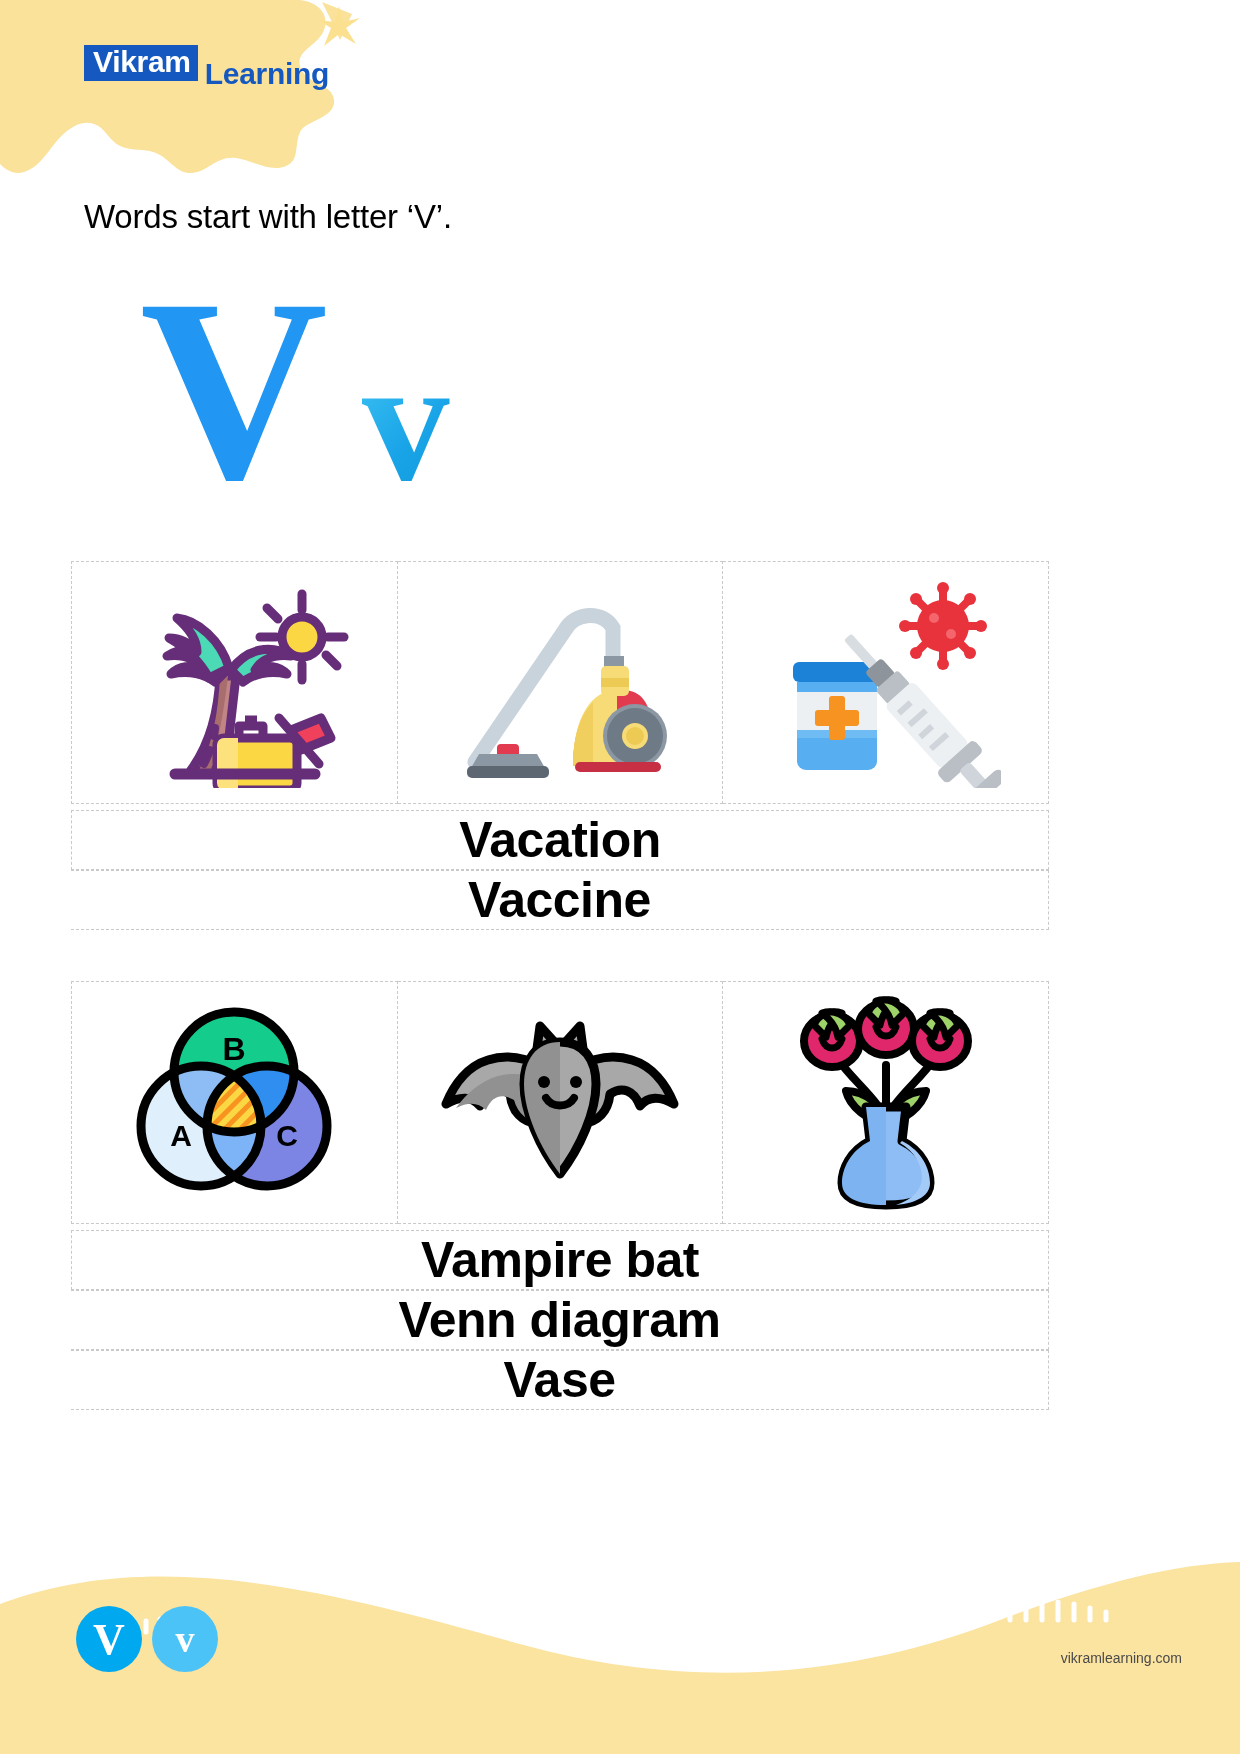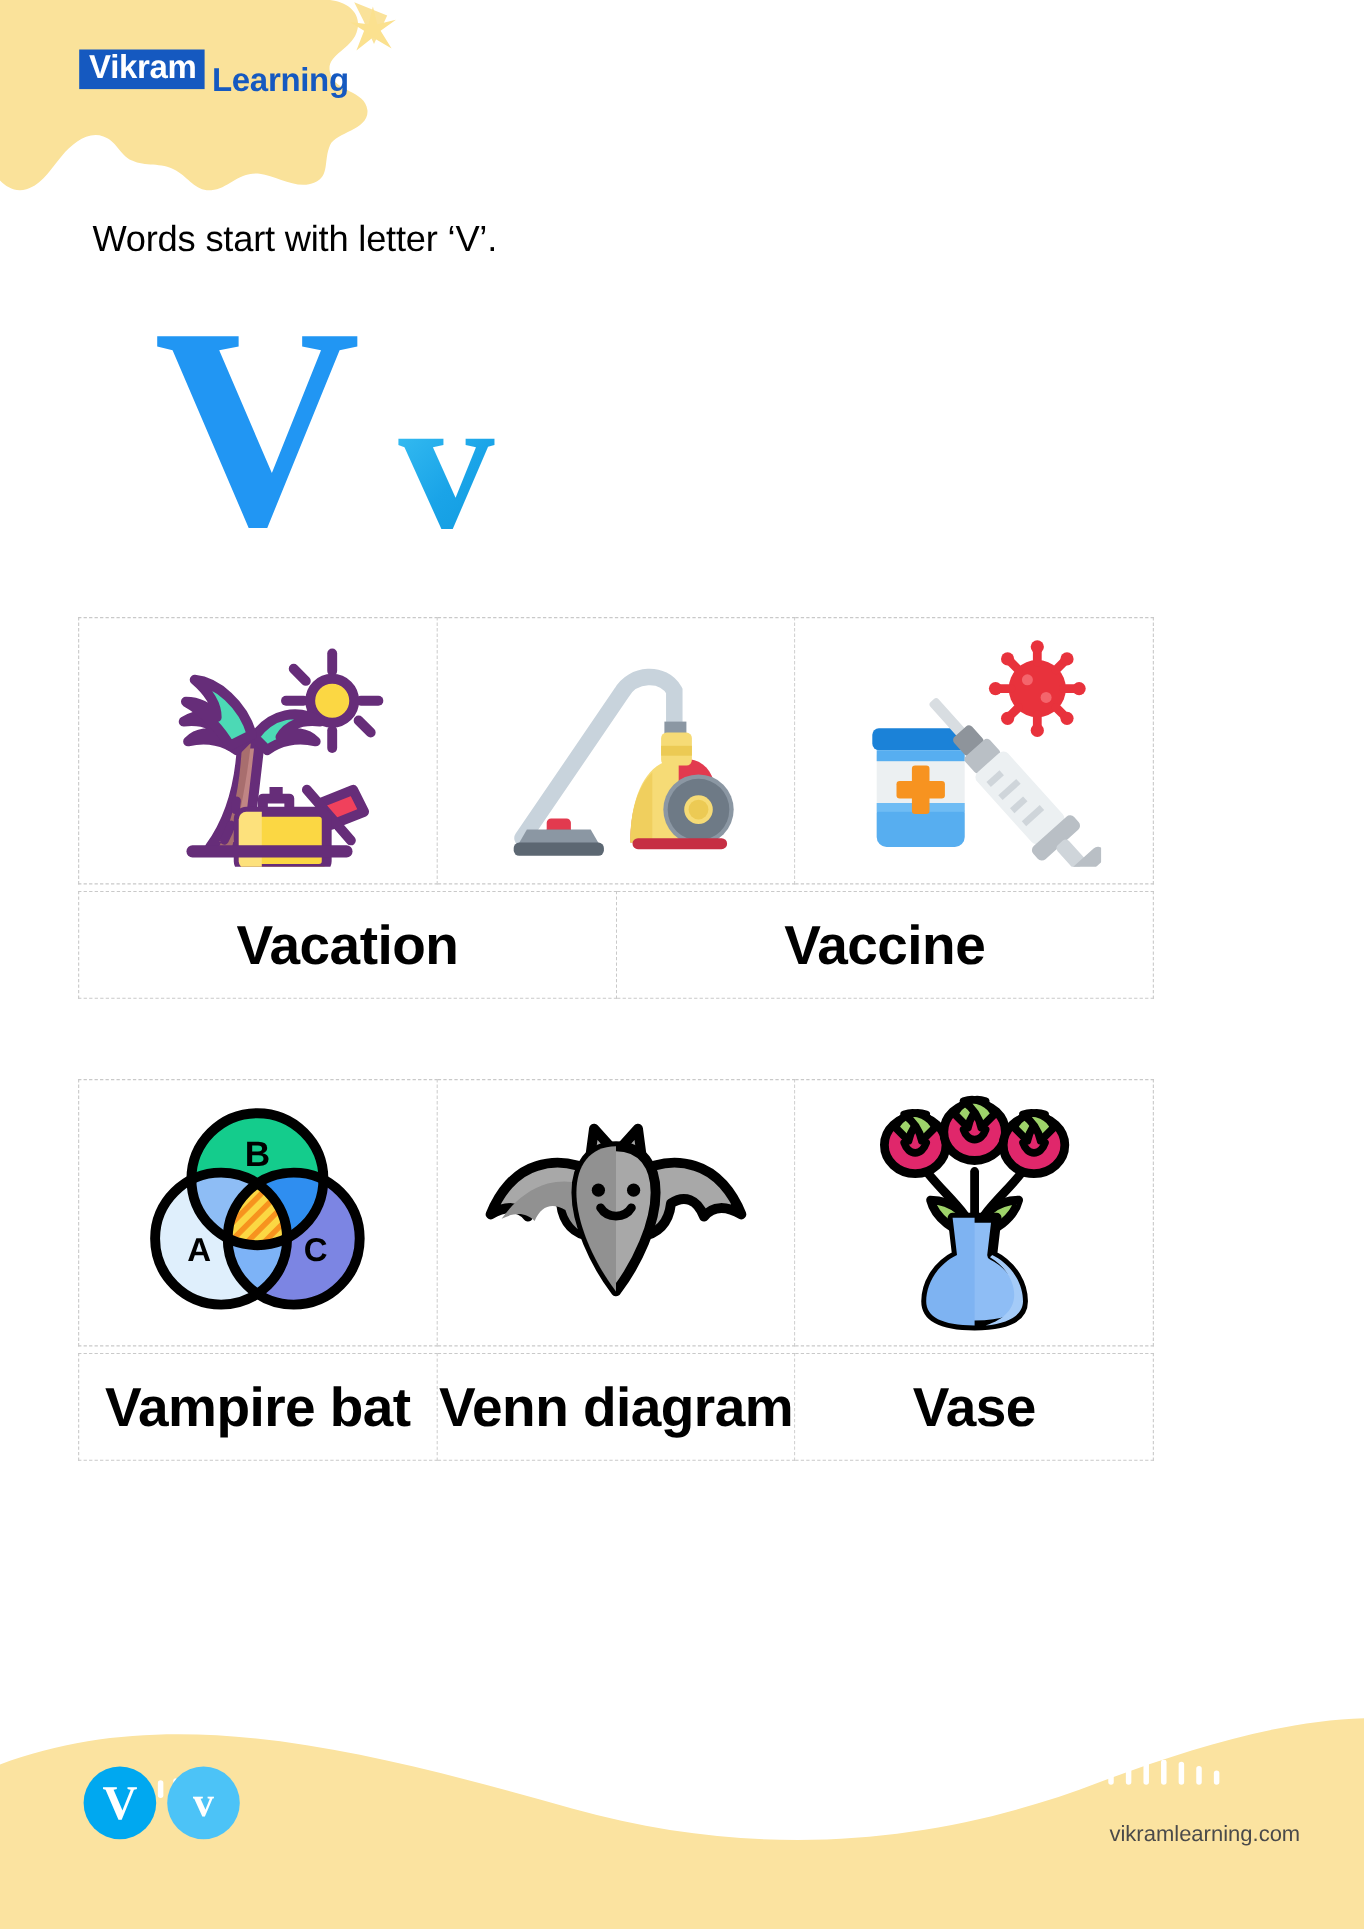--- a/index.html
+++ b/index.html
@@ -13,21 +13,21 @@
 
   
   .header {
     position: absolute;
     top: 0; left: 0;
     width: 1240px; height: 175px;
   }
   .header-blob { position: absolute; top: 0; left: 0; }
   .logo-wrap {
     position: absolute;
-    top: 42px; left: 72px;
+    top: 42px; left: 84px;
     display: flex;
     align-items: center;
     height: 42px;
     justify-content: center;
   }
   .logo-vikram {
     background: #1559c0;
     color: #ffffff;
     font-size: 30px;
     font-weight: bold;
@@ -87,21 +87,21 @@
   
   .grid {
     position: absolute;
     left: 71px;
     width: 978px;
   }
   .grid-1 { top: 561px; }
   .grid-2 { top: 981px; }
 
   .pic-row { display: flex; height: 243px; }
-  .word-row { display: flex; height: 98px; margin-top: 6px; }
+  .word-row { display: flex; height: 98px; margin-top: 6px; flex-direction: column; }
 
   .pic-cell {
     flex: 1;
     border: 1px dashed #c9c9c9;
     display: flex;
     align-items: center;
     justify-content: center;
     background: #ffffff;
   }
   .pic-cell + .pic-cell { border-left: none; }
@@ -146,22 +146,22 @@
     align-items: center;
     justify-content: center;
     color: #ffffff;
     font-family: "Liberation Serif", serif;
     font-weight: bold;
   }
   .badge-upper { background: #00a8f0; font-size: 44px; }
   .badge-lower { background: #4cc3f7; font-size: 38px; margin-left: 10px; }
   .footer-site {
     position: absolute;
-    right: 58px; bottom: 74px;
-    font-size: 20px;
+    right: 58px; bottom: 88px;
+    font-size: 14px;
     color: #4a4a4a;
   }
 </style>
 </head>
 <body>
 
 <div class="header">
   <svg class="header-blob" width="370" height="175" viewBox="0 0 370 175">
     <path d="M0,0 L300,0 C318,2 330,14 324,30 C318,46 296,50 300,66
              C304,84 332,82 334,100 C336,118 306,120 300,132

